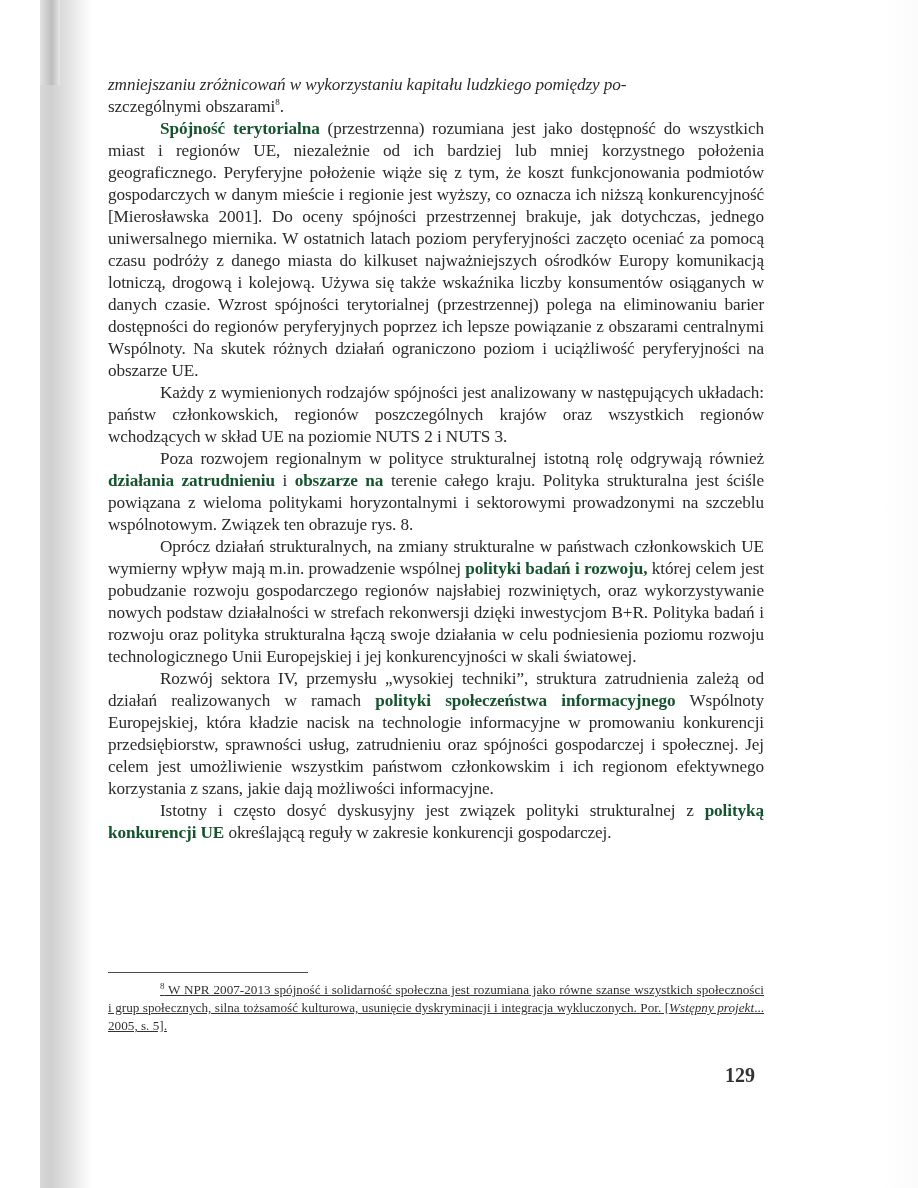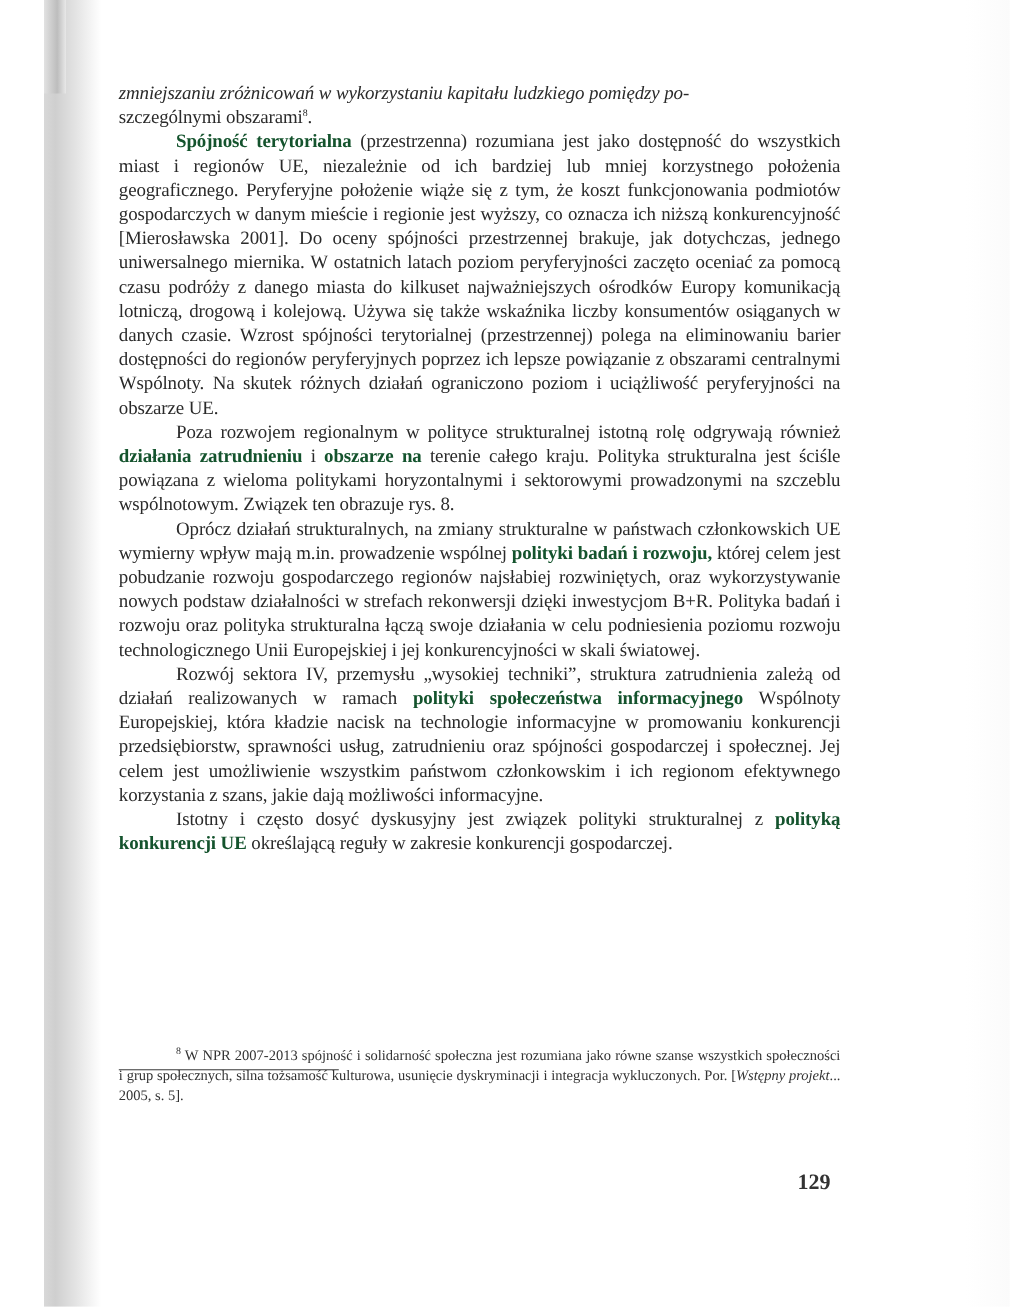--- a/index.html
+++ b/index.html
@@ -29,22 +29,22 @@
   }
   .body-text p { margin:0; text-indent:0; }
   .body-text p.indent { text-indent:52px; }
   .body-text .it { font-style:italic; }
   .body-text b { font-weight:bold; color:#14532d; }
   .fn-rule {
     position:absolute; left:108px; top:972px; width:200px; height:0;
     border-top:1px solid #4a4a4a;
   }
   .footnote {
-    position:absolute; left:108px; top:951px; width:656px;
-    font-size:13.2px; line-height:18px; text-align:justify; color:#333;
+    position:absolute; left:108px; top:981px; width:656px;
+    font-size:13.2px; line-height:18px; text-align:justify; color:#333;text-decoration:underline;
   }
   .footnote p { margin:0; text-indent:52px; }
   .footnote sup, .body-text sup { font-size:9px; vertical-align:super; line-height:0; }
   .footnote .it { font-style:italic; }
   .page-number {
     position:absolute; left:725px; top:1064px;
     font-size:20px; font-weight:bold; color:#333;text-align:right;
   }
 </style>
 </head>
@@ -52,20 +52,21 @@
 
 <div class="scan-shadow"></div>
 <div class="scan-shadow-top"></div>
 <div class="right-edge"></div>
 
 <div class="page body-text">
   <p><span class="it">zmniejszaniu zróżnicowań w wykorzystaniu kapitału ludzkiego pomiędzy po-</span><br><span>szczególnymi obszarami</span><sup>8</sup><span>.</span></p>
 
   <p class="indent"><b>Spójność terytorialna</b><span> (przestrzenna) rozumiana jest jako dostępność do wszystkich miast i regionów UE, niezależnie od ich bardziej lub mniej korzystnego położenia geograficznego. Peryferyjne położenie wiąże się  z tym, że koszt funkcjonowania podmiotów gospodarczych w danym mieście i regionie jest wyższy, co oznacza ich niższą konkurencyjność [Mierosławska 2001]. Do oceny spójności przestrzennej brakuje, jak dotychczas, jednego uniwersalnego miernika. W ostatnich latach poziom peryferyjności zaczęto oceniać za pomocą czasu podróży z danego miasta do kilkuset najważniejszych ośrodków Europy komunikacją lotniczą, drogową i kolejową. Używa się także wskaźnika liczby konsumentów osiąganych w danych czasie. Wzrost spójności terytorialnej (przestrzennej) polega na eliminowaniu barier dostępności do regionów peryferyjnych poprzez ich lepsze powiązanie z obszarami centralnymi Wspólnoty. Na skutek różnych działań ograniczono poziom i uciążliwość peryferyjności na obszarze UE.</span></p>
 
+  <p class="indent"><span>Każdy z wymienionych rodzajów spójności jest analizowany w następujących układach: państw członkowskich, regionów poszczególnych krajów oraz wszystkich regionów wchodzących w skład UE na poziomie NUTS 2 i NUTS 3.</span></p>
 
   <p class="indent"><span>Poza rozwojem regionalnym w polityce strukturalnej istotną rolę odgrywają również </span><b>działania zatrudnieniu</b><span> i </span><b>obszarze na</b><span> terenie całego kraju. Polityka strukturalna jest ściśle powiązana z wieloma politykami horyzontalnymi i sektorowymi prowadzonymi na szczeblu wspólnotowym. Związek ten obrazuje rys. 8.</span></p>
 
   <p class="indent"><span>Oprócz działań strukturalnych, na zmiany strukturalne w państwach członkowskich UE wymierny wpływ mają m.in. prowadzenie wspólnej </span><b>polityki badań i rozwoju,</b><span> której celem jest pobudzanie rozwoju gospodarczego regionów najsłabiej rozwiniętych, oraz wykorzystywanie nowych podstaw działalności w strefach rekonwersji dzięki inwestycjom B+R. Polityka badań i rozwoju oraz polityka strukturalna łączą swoje działania w celu podniesienia poziomu rozwoju technologicznego Unii Europejskiej i jej konkurencyjności w skali światowej.</span></p>
 
   <p class="indent"><span>Rozwój sektora IV, przemysłu „wysokiej techniki”, struktura zatrudnienia zależą od działań realizowanych w ramach </span><b>polityki społeczeństwa informacyjnego</b><span> Wspólnoty Europejskiej, która kładzie nacisk na technologie informacyjne w promowaniu konkurencji przedsiębiorstw, sprawności usług, zatrudnieniu oraz spójności gospodarczej i społecznej. Jej celem jest umożliwienie wszystkim państwom członkowskim i ich regionom efektywnego korzystania z szans, jakie dają możliwości informacyjne.</span></p>
 
   <p class="indent"><span>Istotny i często dosyć dyskusyjny jest związek polityki strukturalnej z </span><b>polityką konkurencji UE</b><span> określającą reguły w  zakresie konkurencji gospodarczej.</span></p>
 </div>
 

